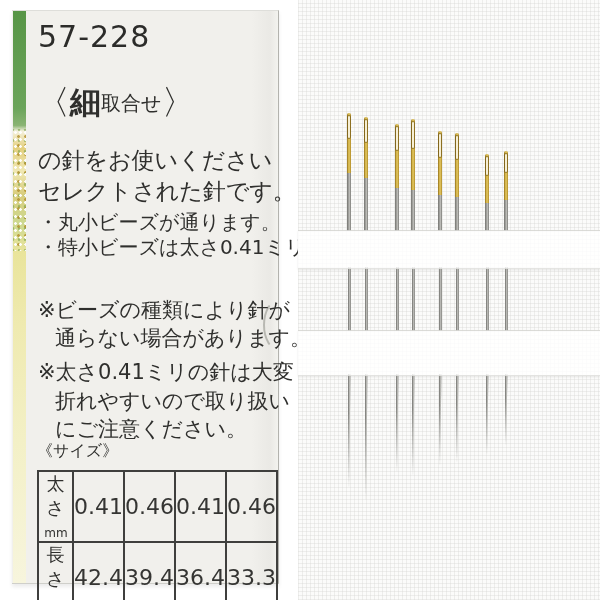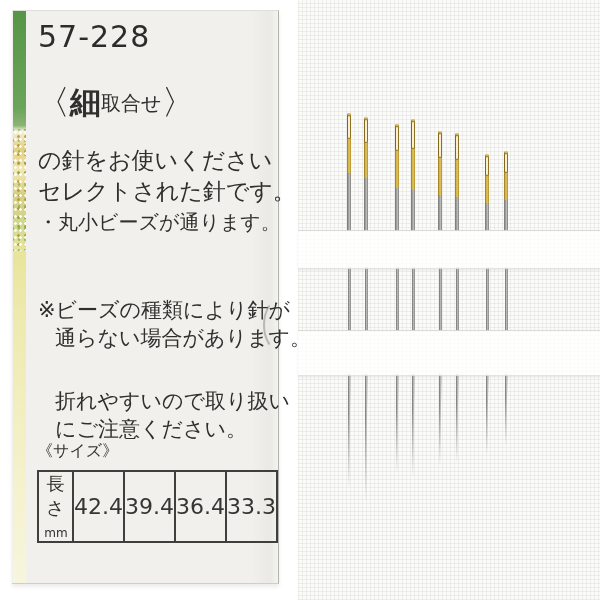--- a/index.html
+++ b/index.html
@@ -83,31 +83,40 @@
       <span class="br">〈</span>
       <span class="main">細</span>
       <span class="sub">取合せ</span>
       <span class="br">〉</span>
     </div>
 
     <div class="txt desc1">の針をお使いください</div>
     <div class="txt bullet b1">・丸小ビーズが通ります。</div>
 
     <div class="txt desc2">セレクトされた針です。</div>
+    <div class="txt bullet b2">・特小ビーズは太さ0.41ミリ</div>
 
     <div class="txt note n1a">※ビーズの種類により針が</div>
     <div class="txt note n1b">通らない場合があります。</div>
 
+    <div class="txt note n2a">※太さ0.41ミリの針は大変</div>
     <div class="txt note n2c">にご注意ください。</div>
     <div class="txt note n2b">折れやすいので取り扱い</div>
 
     <div class="txt size-heading">《サイズ》</div>
 
     <table class="size">
       <tbody>
+          <tr>
+            <th><span>太さ</span><span class="unit">mm</span></th>
+            <td>0.41</td>
+            <td>0.46</td>
+            <td>0.41</td>
+            <td>0.46</td>
+          </tr>
           <tr>
             <th><span>長さ</span><span class="unit">mm</span></th>
             <td>42.4</td>
             <td>39.4</td>
             <td>36.4</td>
             <td>33.3</td>
           </tr>
         </tbody>
     </table>
   </div>

